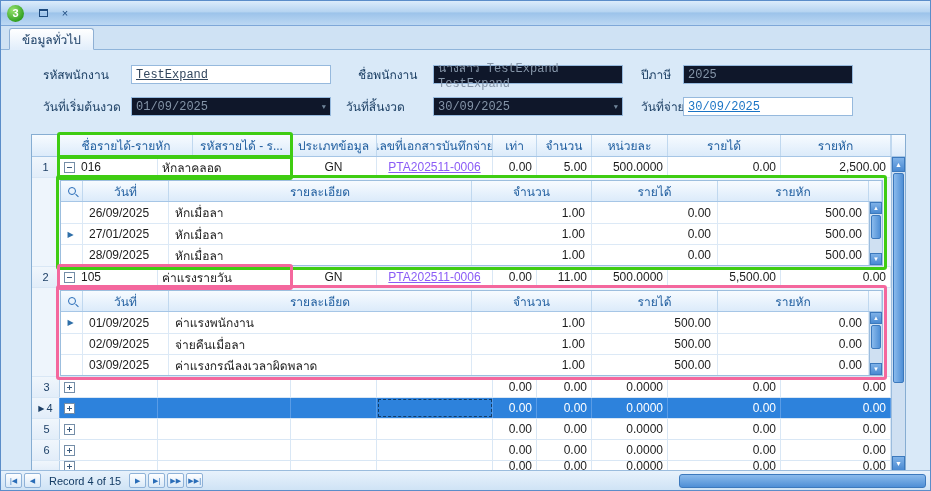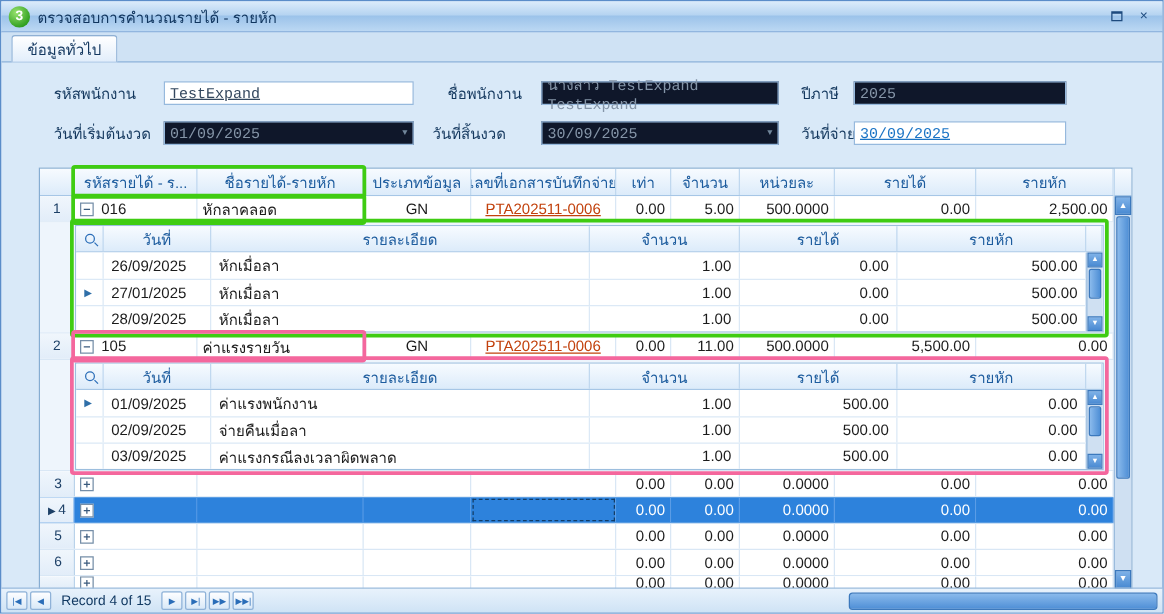--- a/index.html
+++ b/index.html
@@ -50,21 +50,21 @@
   .ghead { height:22px; border-bottom:1px solid #a6c6e6; background:linear-gradient(#f7fbff,#dcebfa); }
   .ghead .gc { justify-content:center; color:#1d5c9e; border-right:1px solid #c0d8ef; padding:0 2px; }
 
   .ind { background:linear-gradient(#f0f6fc,#e2edf9); border-right:1px solid #b9d2ea;
     justify-content:center; color:#1c3f66; font-size:11px; }
 
   .expand { width:11px; height:11px; min-width:11px; border:1px solid #758ea8; background:#fff; position:relative; margin-right:6px; }
   .expand::before { content:""; position:absolute; left:2px; right:2px; top:4px; height:1px; background:#3a5a7d; }
   .expand.plus::after { content:""; position:absolute; top:2px; bottom:2px; left:4px; width:1px; background:#3a5a7d; }
 
-  .doclink { color:#c2410c; text-decoration:underline; cursor:pointer; }
+  .doclink { color:#8b5cf6; text-decoration:underline; cursor:pointer; }
   .focus-arrow { font-size:8px; color:#2f6fa8; margin-right:2px; }
 
   
   .grow.sel { background:#2d82dc; }
   .grow.sel .gc { background:#2d82dc; color:#fff; border-right-color:#5a9ce6; }
   .grow.sel .c-ind { background:linear-gradient(#f0f6fc,#e2edf9); color:#1c3f66; }
   .grow.sel .focus-cell { outline:1px dashed #123c66; outline-offset:-2px; }
   .grow.sel .focus-arrow { color:#1c3f66; }
 
   
@@ -119,21 +119,20 @@
   .h-thumb { position:absolute; right:4px; top:3px; width:247px; height:14px;
     background:linear-gradient(#8abaec,#4f8fd6); border:1px solid #3c79bd; border-radius:3px; }
 </style>
 </head>
 <body>
 
 <div class="stage">
 
   <div class="titlebar">
     <div class="logo">3</div>
-    <div class="title-text">ตรวจสอบการคำนวณรายได้ - รายหัก</div>
     <div class="winbtn">
         <span class="restore-glyph"></span>
       </div>
     <div class="winbtn">
         <span>×</span>
       </div>
   </div>
 
   <div class="tabstrip">
     <div class="tab">ข้อมูลทั่วไป</div>
@@ -169,22 +168,22 @@
   <div class="flabel" style="left:640px; top:96px;">วันที่จ่าย</div>
   <div class="field" style="left:682px; top:96px; width:170px;">
     <span class="val-link">30/09/2025</span>
   </div>
 
   <div class="grid">
     <div class="gcontent">
 
       <div class="grow ghead">
         <div class="gc c-ind"></div>
+        <div class="gc c-name">ชื่อรายได้-รายหัก</div>
         <div class="gc c-code">รหัสรายได้ - ร...</div>
-        <div class="gc c-name">ชื่อรายได้-รายหัก</div>
         <div class="gc c-type">ประเภทข้อมูล</div>
         <div class="gc c-doc">เลขที่เอกสารบันทึกจ่าย</div>
         <div class="gc c-times">เท่า</div>
         <div class="gc c-qty">จำนวน</div>
         <div class="gc c-unit">หน่วยละ</div>
         <div class="gc c-inc">รายได้</div>
         <div class="gc c-ded">รายหัก</div>
       </div>
 
       <div class="grow">

